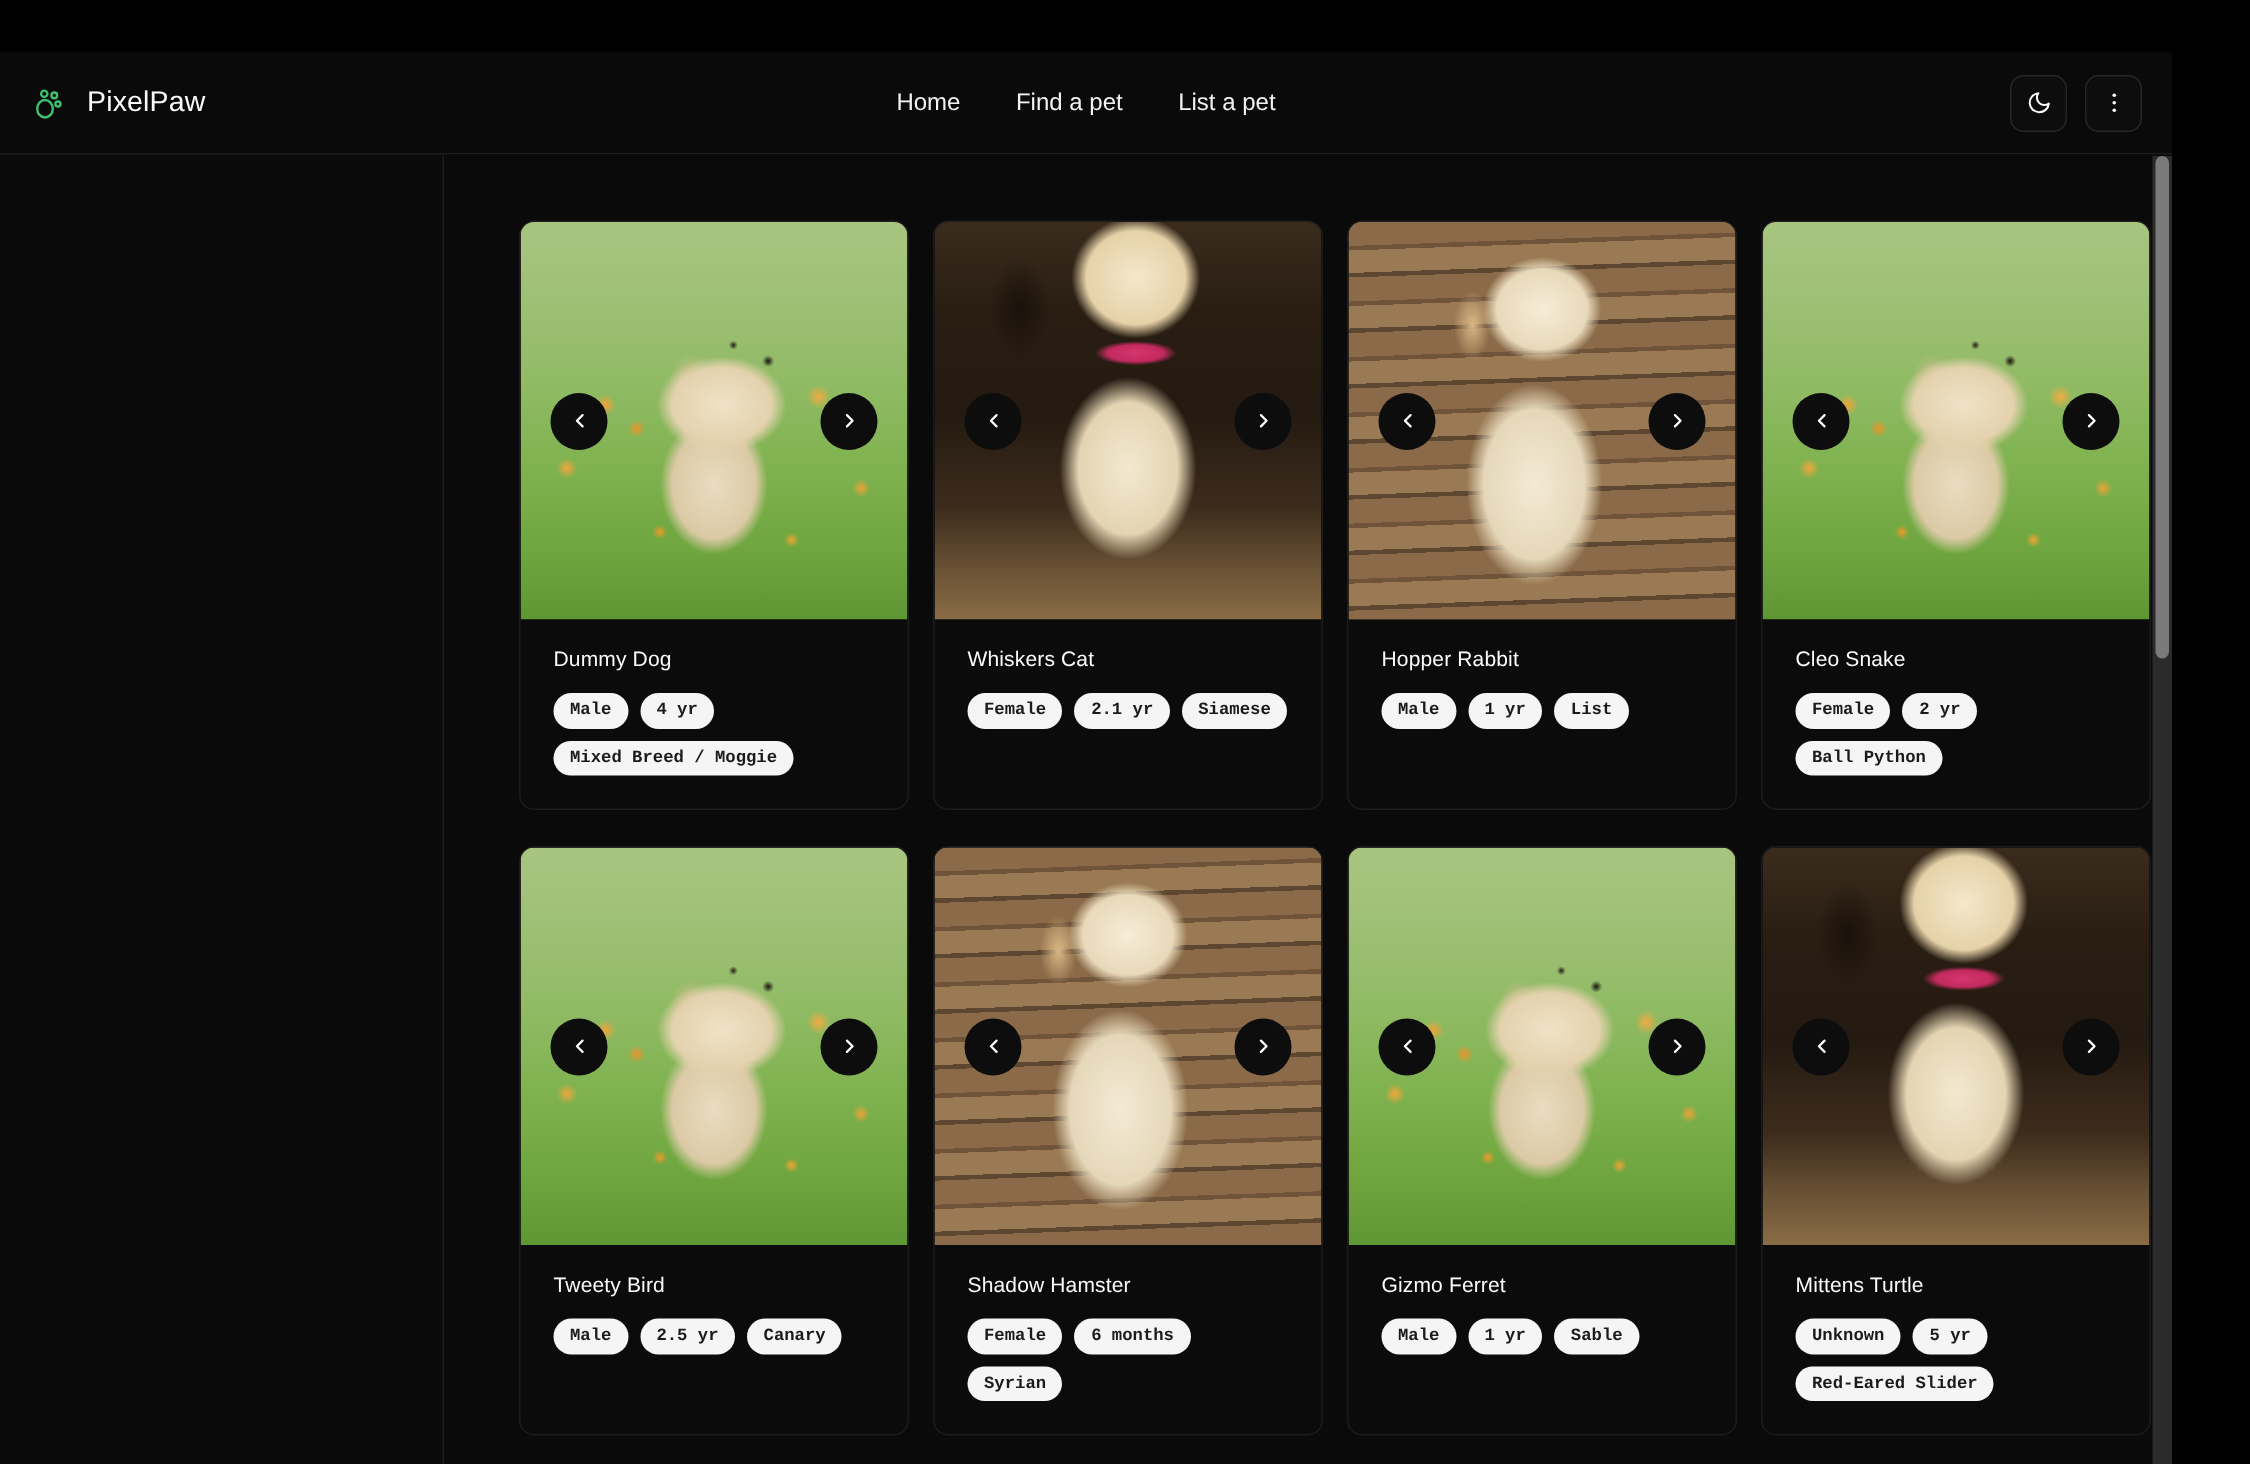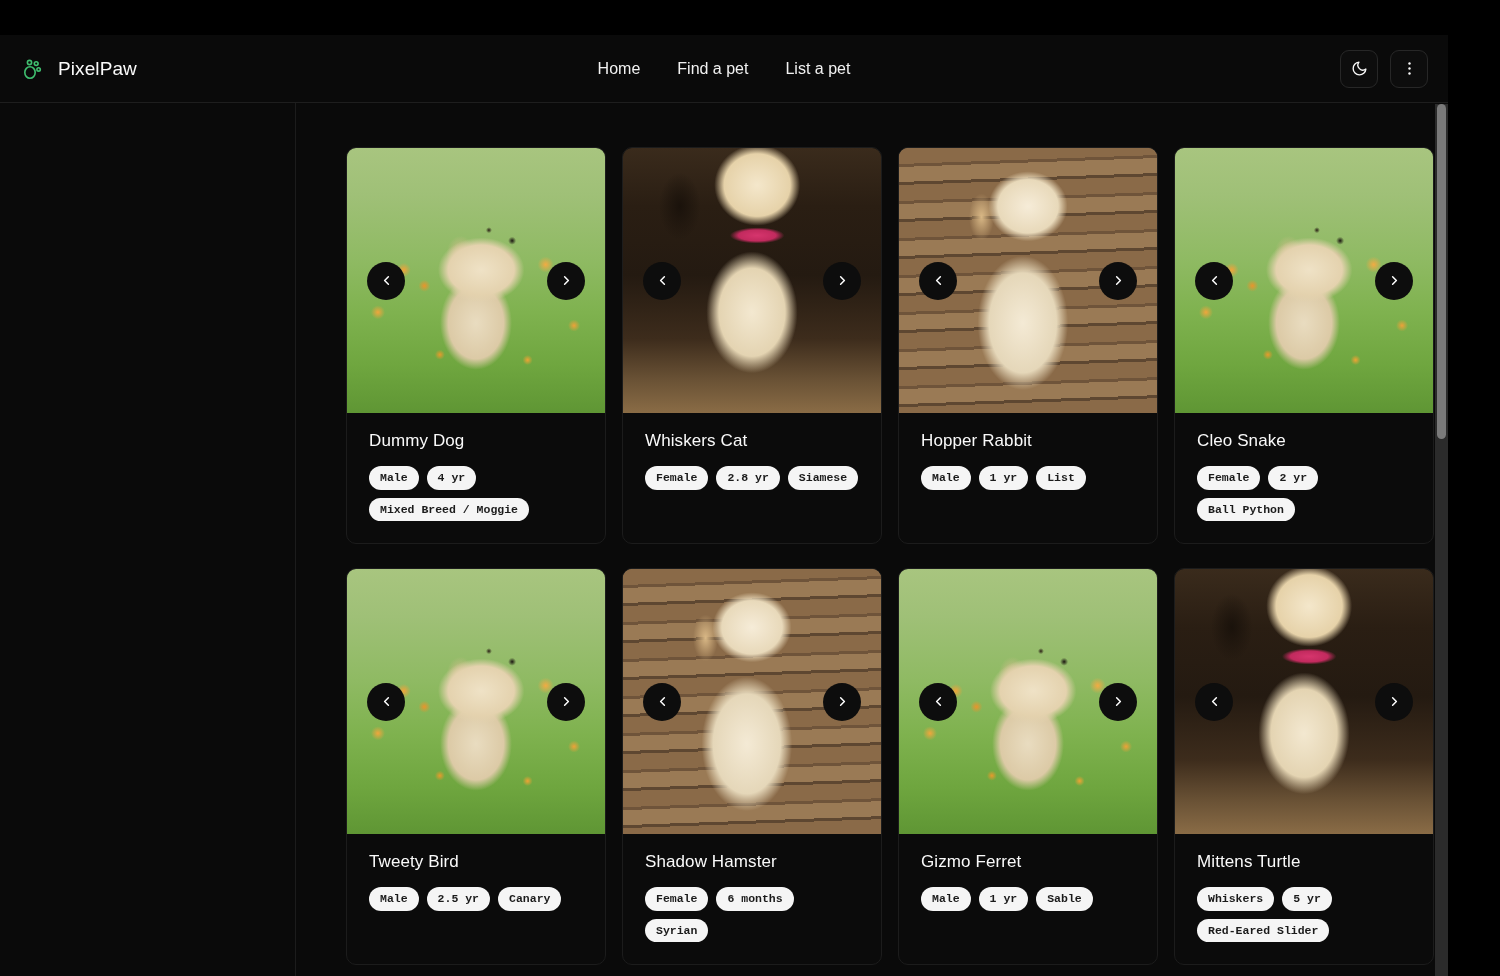--- a/index.html
+++ b/index.html
@@ -135,21 +135,21 @@
     width: 38px; height: 38px; border-radius: 50%;
     background: #0d0d0d;
     display: flex; align-items: center; justify-content: center;
     cursor: pointer; border: none;
   }
   .carousel-btn.prev { left: 20px; }
   .carousel-btn.next { right: 20px; }
   .carousel-btn svg { display: block; }
   .card-body { padding: 18px 22px 22px 22px; flex: 1; }
   .pet-name {
-    color: #fafafa; font-size: 17px; margin-bottom: 15px;
+    color: #fafafa; font-size: 14px; margin-bottom: 15px;
     letter-spacing: .1px;
   }
   .badges { display: flex; flex-wrap: wrap; gap: 8px; font-family: Liberation Mono, monospace; }
   .badge {
     background: #f5f5f5; color: #1b1b1b;
     font-size: 11.5px; font-weight: bold;
     padding: 4px 11px; border-radius: 999px;
     white-space: nowrap; line-height: 1.35;
   }
   
@@ -258,21 +258,21 @@
                   <svg width="15" height="15" viewBox="0 0 24 24" fill="none" stroke="#fff" stroke-width="2.4" stroke-linecap="round" stroke-linejoin="round">
                     <polyline points="9 18 15 12 9 6"></polyline>
                   </svg>
                 </span>
        </button>
      </div>
      <div class="card-body">
        <div class="pet-name">Whiskers Cat</div>
        <div class="badges">
                 <span class="badge">Female</span>
-                <span class="badge">2.8 yr</span>
+                <span class="badge">2.1 yr</span>
                 <span class="badge">Siamese</span>
               </div>
      </div>
           </div>
           <div class="card">
             <div class="card-media">
        <div class="photo photo-deck"></div>
        <button class="carousel-btn prev">
          <span>
                   <svg width="15" height="15" viewBox="0 0 24 24" fill="none" stroke="#fff" stroke-width="2.4" stroke-linecap="round" stroke-linejoin="round">
@@ -419,21 +419,21 @@
          <span>
                   <svg width="15" height="15" viewBox="0 0 24 24" fill="none" stroke="#fff" stroke-width="2.4" stroke-linecap="round" stroke-linejoin="round">
                     <polyline points="9 18 15 12 9 6"></polyline>
                   </svg>
                 </span>
        </button>
      </div>
      <div class="card-body">
        <div class="pet-name">Mittens Turtle</div>
        <div class="badges">
-                <span class="badge">Whiskers</span>
+                <span class="badge">Unknown</span>
                 <span class="badge">5 yr</span>
                 <span class="badge">Red-Eared Slider</span>
               </div>
      </div>
           </div>
         </div>
     </div>
   </div>
 
   <div class="scrollbar-track">

